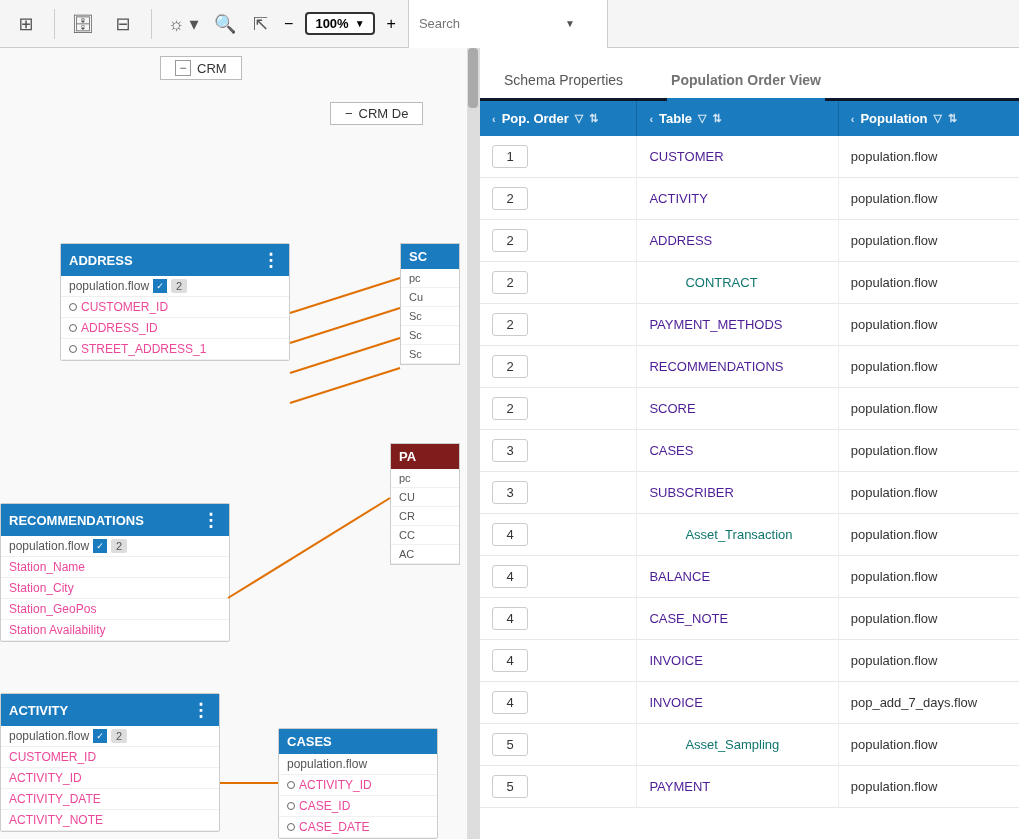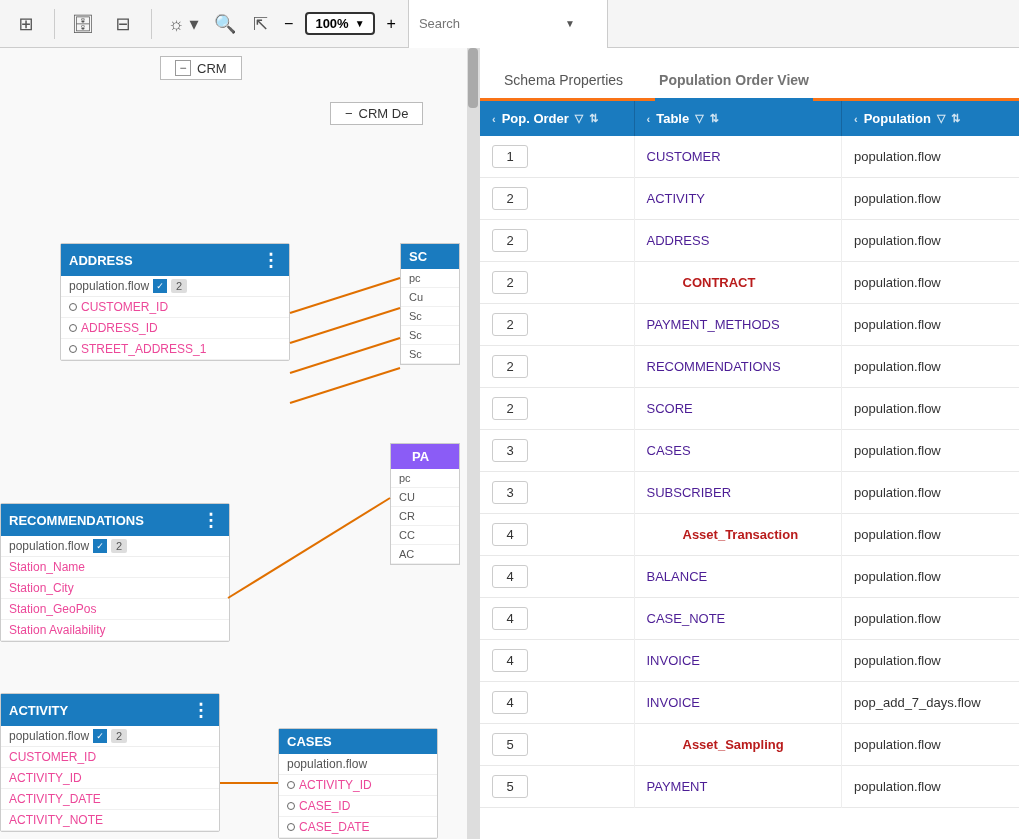--- a/index.html
+++ b/index.html
@@ -165,22 +165,22 @@
       display: flex;
       flex-direction: column;
       overflow: hidden;
     }
 
     
     .panel-tabs {
       display: flex;
       align-items: flex-end;
       padding: 16px 20px 0;
-      border-bottom: 3px solid #f97316;
-      gap: 28px;
+      border-bottom: 3px solid #0f172a;
+      gap: 40px;
     }
     .panel-tab {
       padding: 8px 4px 10px;
       font-size: 14px;
       cursor: pointer;
       color: #555;
       position: relative;
     }
     .panel-tab.active {
       color: #737373;
@@ -241,21 +241,21 @@
       border: 1px solid #ccc;
       border-radius: 3px;
       padding: 3px 10px;
       min-width: 36px;
       text-align: center;
       background: white;
     }
 
     
     .table-name-orange { color: #4c1d95; font-weight: normal; }
-    .table-name-blue { color: #b91c1c; font-weight: bold; margin-left: 36px; }
+    .table-name-blue { color: #0f766e; font-weight: normal; margin-left: 36px; }
 
     
     .data-table::-webkit-scrollbar { width: 8px; }
     .data-table::-webkit-scrollbar-track { background: #f0f0f0; }
     .data-table::-webkit-scrollbar-thumb { background: #bbb; border-radius: 4px; }
 
     
     .sc-partial {
       position: absolute;
       top: 195px; left: 400px;
@@ -277,25 +277,25 @@
 
     
     .pa-partial {
       position: absolute;
       top: 395px; left: 390px;
       width: 70px;
       background: white;
       border: 1px solid #ccc;
     }
     .pa-partial-header {
-      background: #8b5cf6;
+      background: #7f1d1d;
       color: white;
       font-weight: bold;
       font-size: 13px;
-      padding: 5px 21px;
+      padding: 5px 8px;
     }
     .pa-partial-row {
       padding: 3px 8px; font-size: 11px; color: #555;
       border-bottom: 1px solid #f0f0f0;
     }
   </style>
 </head>
 <body>
 
 <div class="toolbar">

